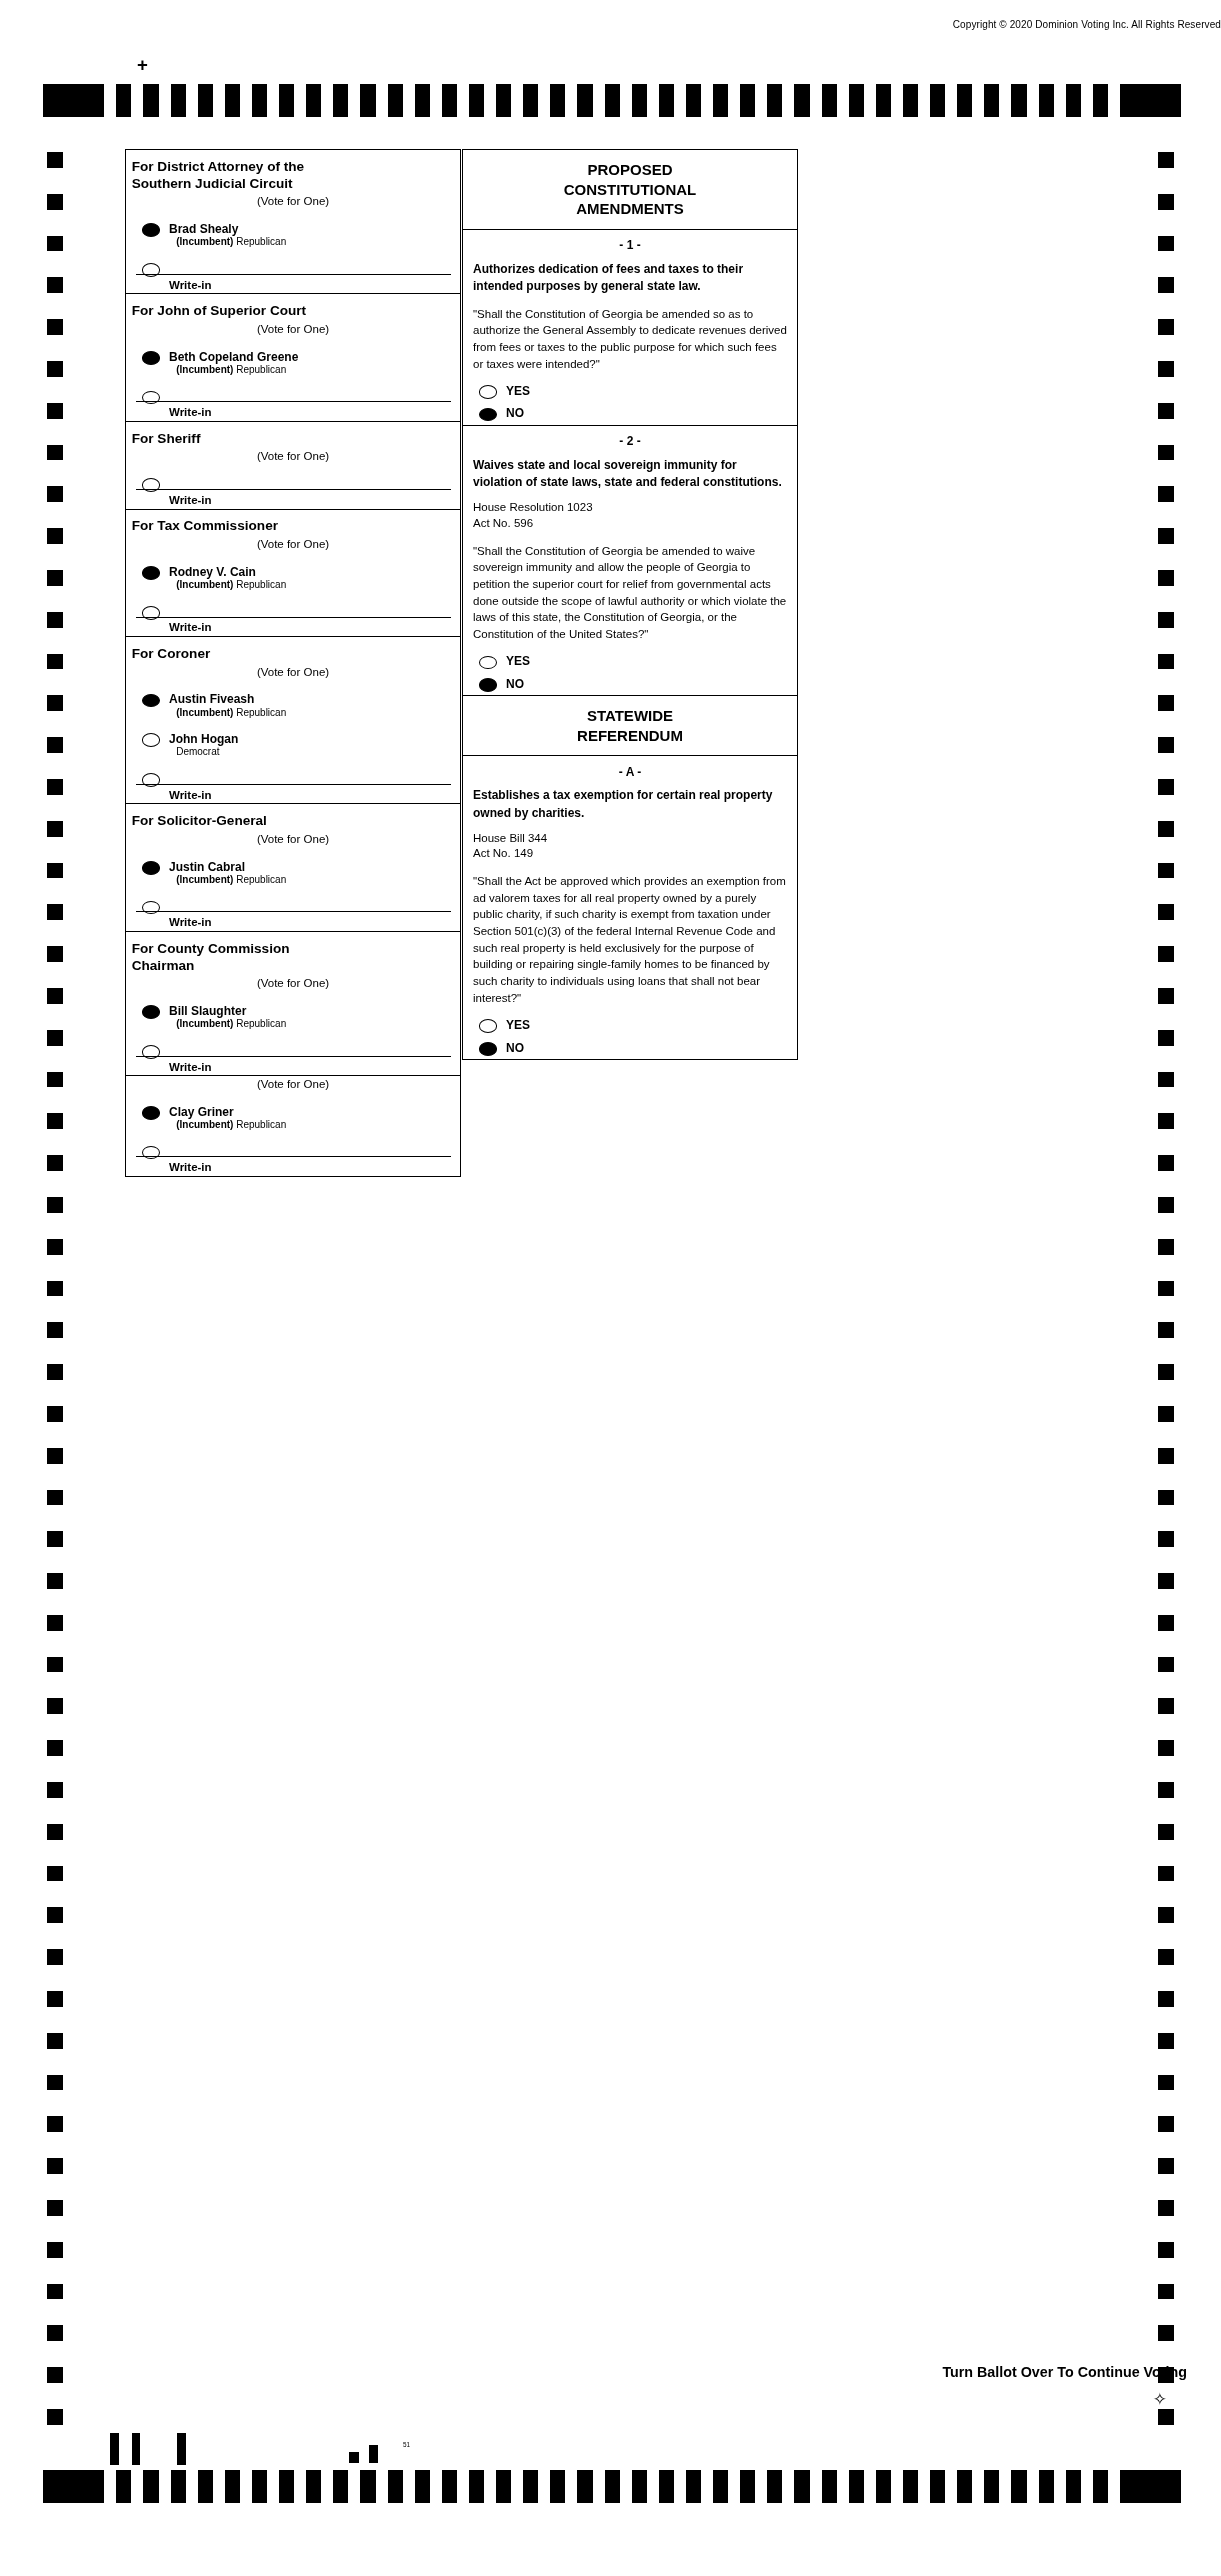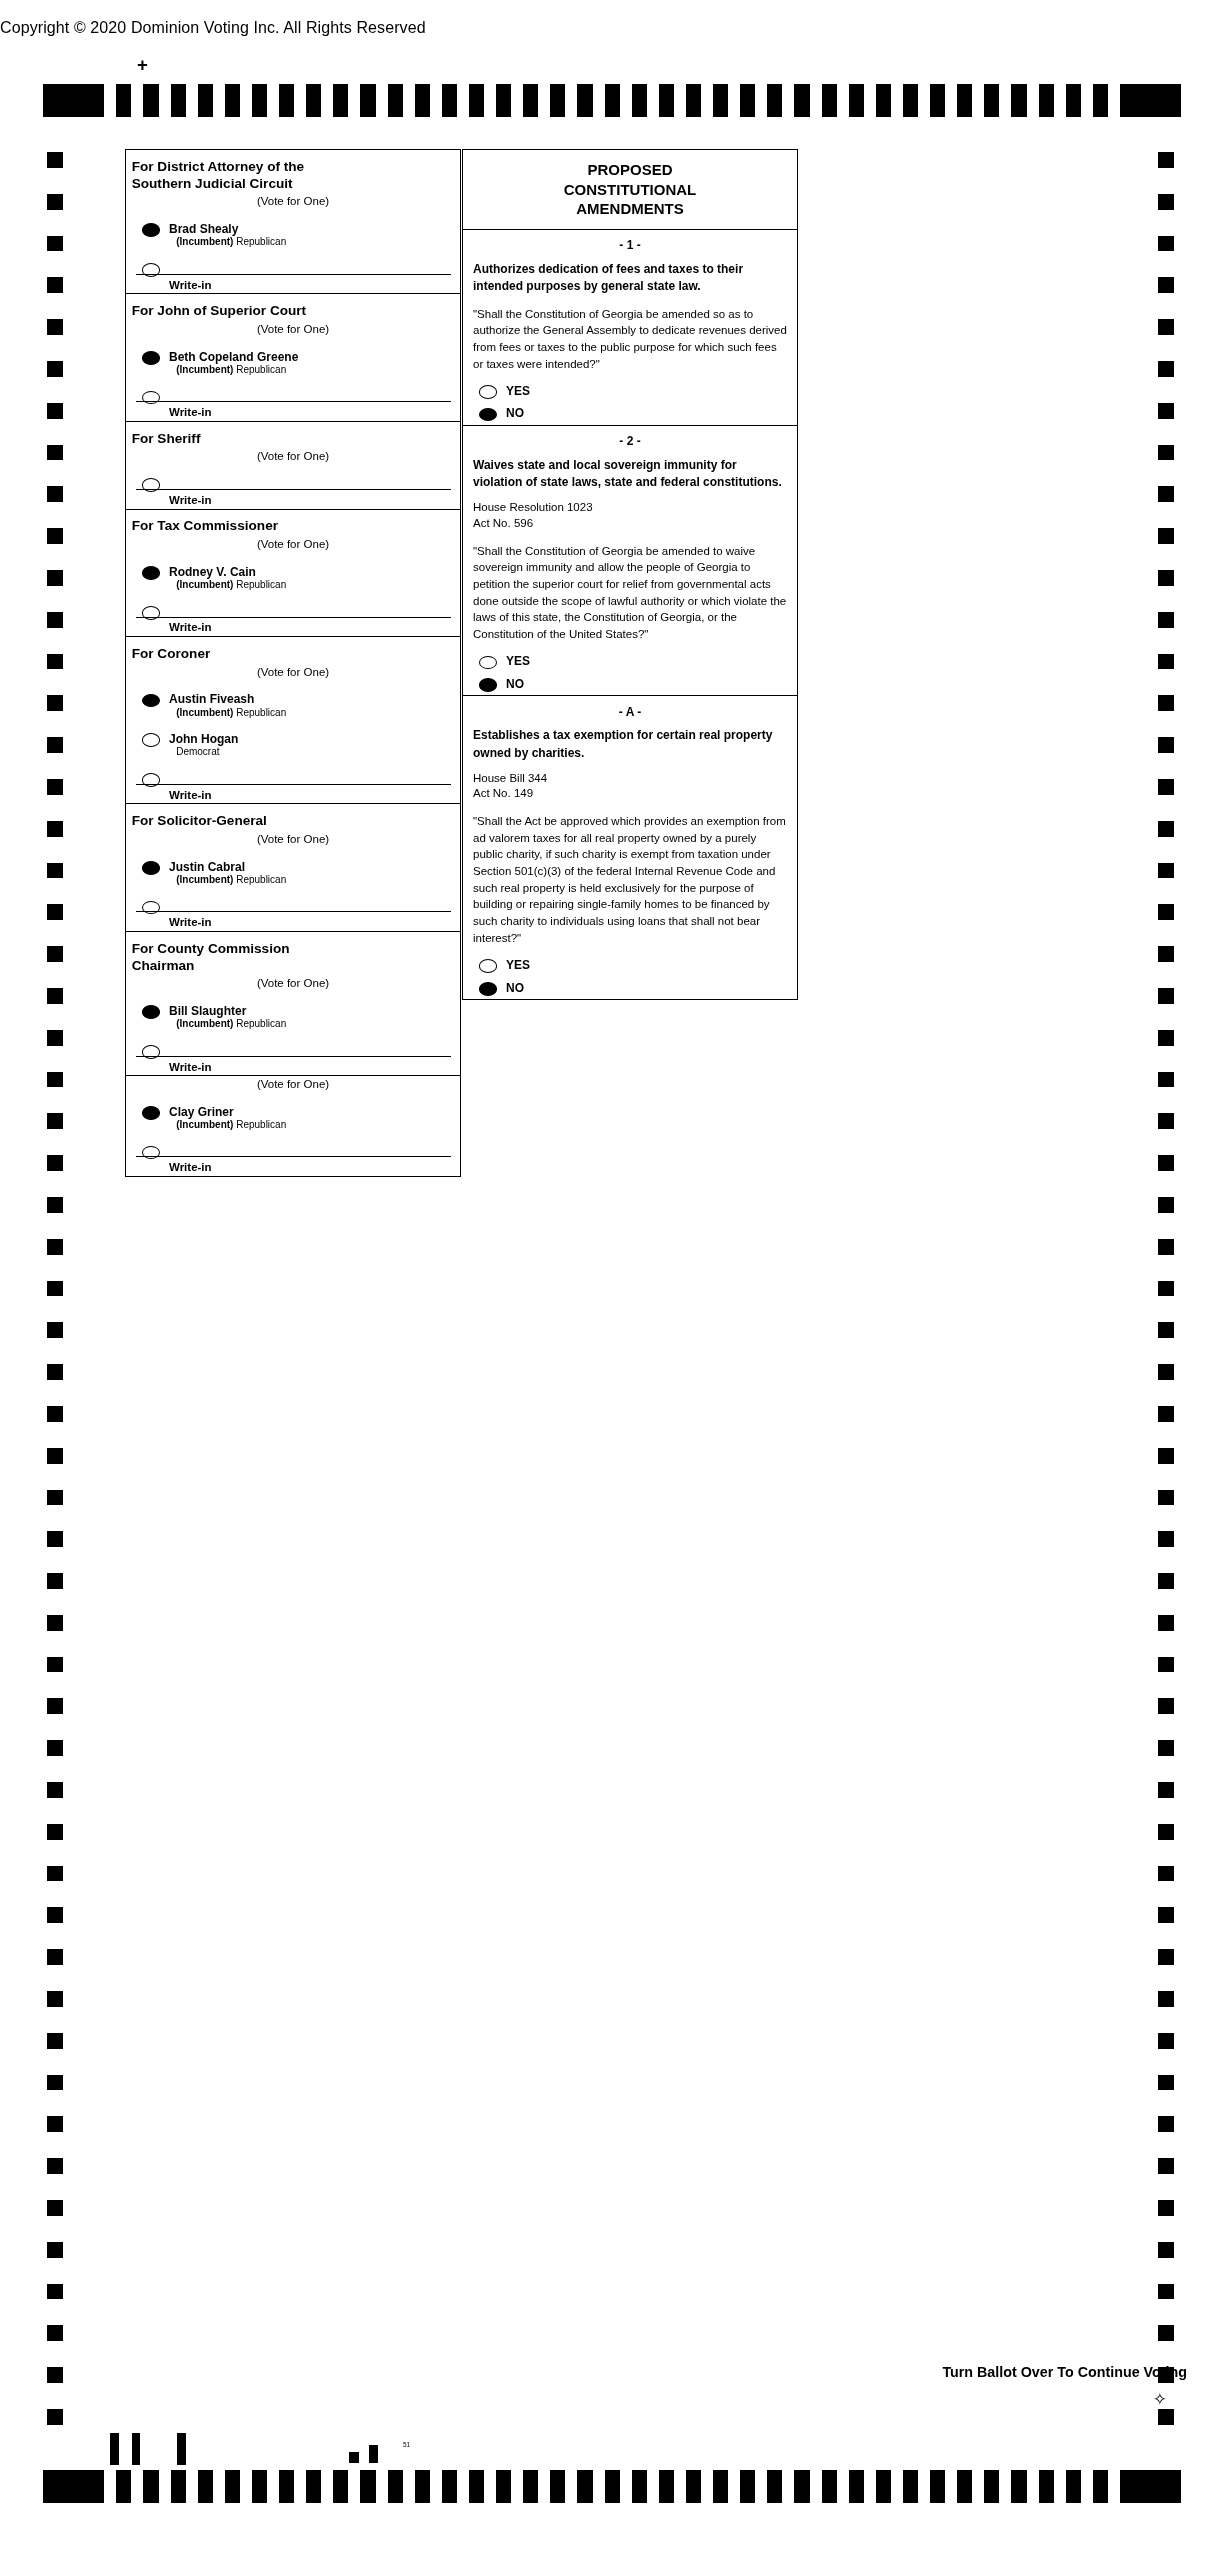--- a/index.html
+++ b/index.html
@@ -6,21 +6,21 @@
   body{
     width:1221px;height:2576px;position:relative;
     font-family:"Liberation Sans", sans-serif;
     color:#000;
     -webkit-font-smoothing:none;
   }
   .sheet{position:absolute;inset:0;background:#fff;}
 
   .copyright{
     position:absolute;top:18.6px;left:0;width:100%;
-    text-align:left;font-size:16px;letter-spacing:0.1px;
+    text-align:right;font-size:10px;letter-spacing:0.1px;
   }
 
   .plus-mark{
     position:absolute;left:137px;top:56px;font-size:18.6px;line-height:1;font-weight:bold;
   }
 
   
   .tm-row{position:absolute;display:flex;}
   .tm-row .blk{background:#000;}
   .tm-col{position:absolute;display:flex;flex-direction:column;}
@@ -427,20 +427,23 @@
         <div class="qopt"><span class="oval filled"></span>NO</div>
       </div>
       <div class="qbox">
         <div class="qnum">- 2 -</div>
         <div class="qsummary">Waives state and local sovereign immunity for violation of state laws, state and federal constitutions.</div>
         <div class="qref">House Resolution 1023<br>Act No. 596</div>
         <div class="qtext">"Shall the Constitution of Georgia be amended to waive sovereign immunity and allow the people of Georgia to petition the superior court for relief from governmental acts done outside the scope of lawful authority or which violate the laws of this state, the Constitution of Georgia, or the Constitution of the United States?"</div>
         <div class="qopt"><span class="oval"></span>YES</div>
         <div class="qopt"><span class="oval filled"></span>NO</div>
       </div>
+      <div class="qbox">
+        <div class="qhead">STATEWIDE<br>REFERENDUM</div>
+      </div>
       <div class="qbox last">
         <div class="qnum">- A -</div>
         <div class="qsummary">Establishes a tax exemption for certain real property owned by charities.</div>
         <div class="qref">House Bill 344<br>Act No. 149</div>
         <div class="qtext">"Shall the Act be approved which provides an exemption from ad valorem taxes for all real property owned by a purely public charity, if such charity is exempt from taxation under Section 501(c)(3) of the federal Internal Revenue Code and such real property is held exclusively for the purpose of building or repairing single-family homes to be financed by such charity to individuals using loans that shall not bear interest?"</div>
         <div class="qopt"><span class="oval"></span>YES</div>
         <div class="qopt"><span class="oval filled"></span>NO</div>
       </div>
     </div>
 

